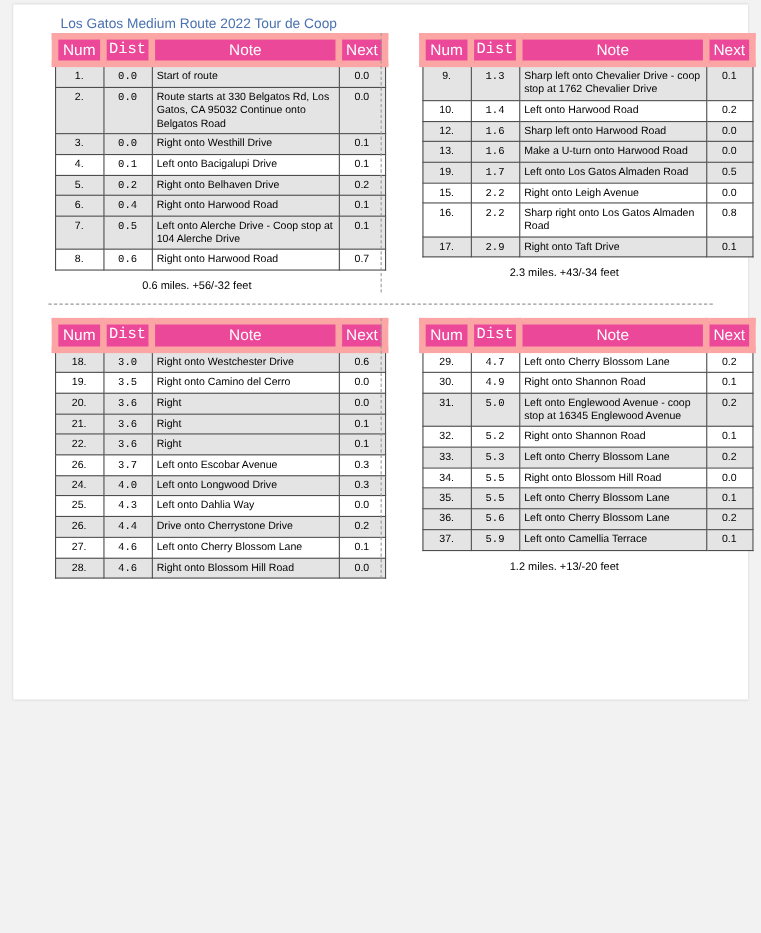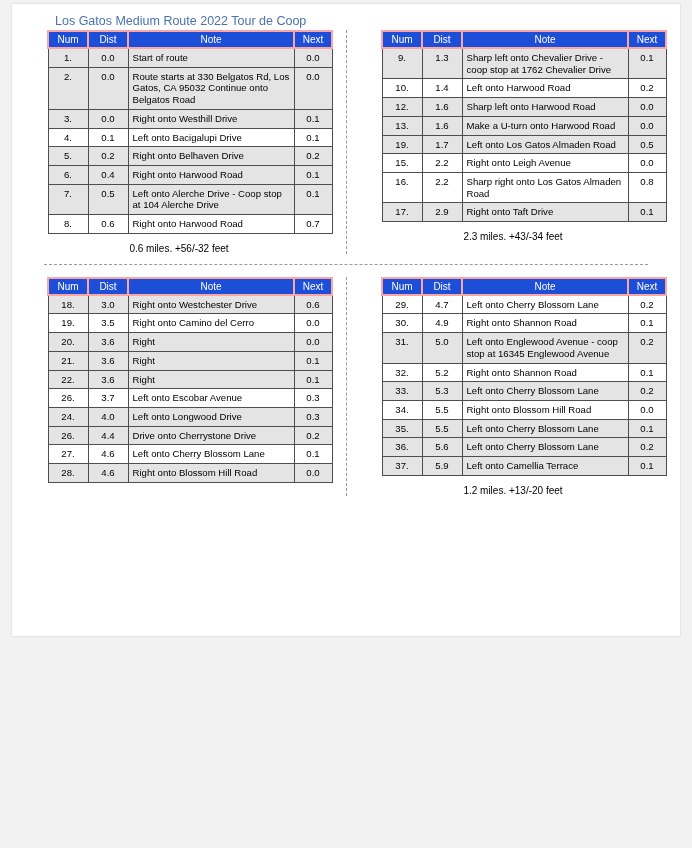--- a/index.html
+++ b/index.html
@@ -52,44 +52,44 @@
     width: 264px;
   }
   table.cue {
     border-collapse: collapse;
     width: 264px;
     table-layout: fixed;
     font-size: 9.6px;
     color: #000;
   }
   table.cue th {
-    background: #1d4ed8;
+    background: #ec4899;
     color: #ffffff;
     font-weight: normal;
-    font-size: 10px;
-    border: 2px solid #fca5a5;
+    font-size: 14px;
+    border: 6px solid #fca5a5;
     padding: 2px 2px;
     text-align: center;
     line-height: 1.1;
   }
   table.cue td {
     border: 1px solid #4d4d4d;
     padding: 3px 4px;
     vertical-align: top;
     line-height: 1.22;
     font-size: 9.6px;
   }
   tr.shaded td {
     background: #e4e4e4;
   }
   tr.plain td {
     background: #ffffff;
   }
   .col-num { width: 34px; text-align: center; }
-  .col-dist { width: 34px; text-align: center; }
+  .col-dist { width: 34px; text-align: center; font-family: Liberation Mono, monospace; }
   .col-note { width: 160px; text-align: left; }
   .col-next { width: 32px; text-align: center; }
   .summary {
     text-align: center;
     font-size: 10px;
     color: #000;
     margin-top: 9px;
     font-family: "Liberation Sans", sans-serif;
   }
   .vdivider {
@@ -305,20 +305,26 @@
                   <td class="col-dist">3.7</td>
                   <td class="col-note">Left onto Escobar Avenue</td>
                   <td class="col-next">0.3</td>
                 </tr>
                 <tr class="shaded">
                   <td class="col-num">24.</td>
                   <td class="col-dist">4.0</td>
                   <td class="col-note">Left onto Longwood Drive</td>
                   <td class="col-next">0.3</td>
                 </tr>
+                <tr class="plain">
+                  <td class="col-num">25.</td>
+                  <td class="col-dist">4.3</td>
+                  <td class="col-note">Left onto Dahlia Way</td>
+                  <td class="col-next">0.0</td>
+                </tr>
                 <tr class="shaded">
                   <td class="col-num">26.</td>
                   <td class="col-dist">4.4</td>
                   <td class="col-note">Drive onto Cherrystone Drive</td>
                   <td class="col-next">0.2</td>
                 </tr>
                 <tr class="plain">
                   <td class="col-num">27.</td>
                   <td class="col-dist">4.6</td>
                   <td class="col-note">Left onto Cherry Blossom Lane</td>

